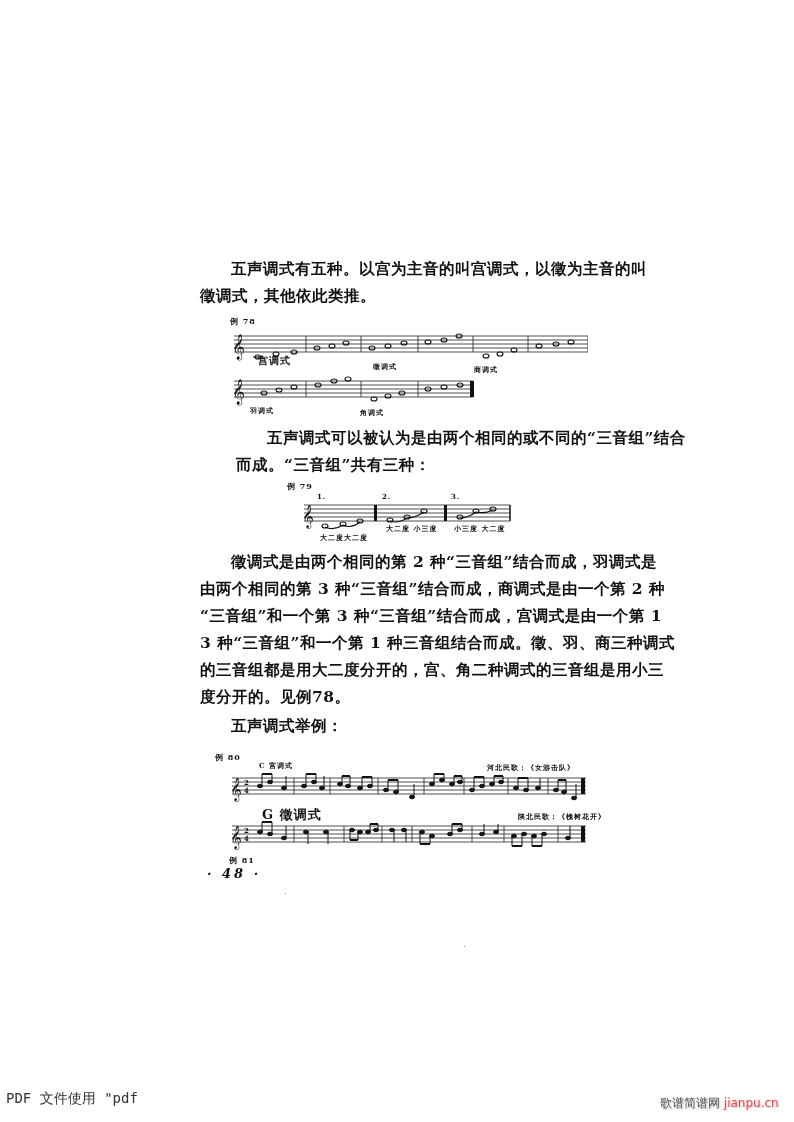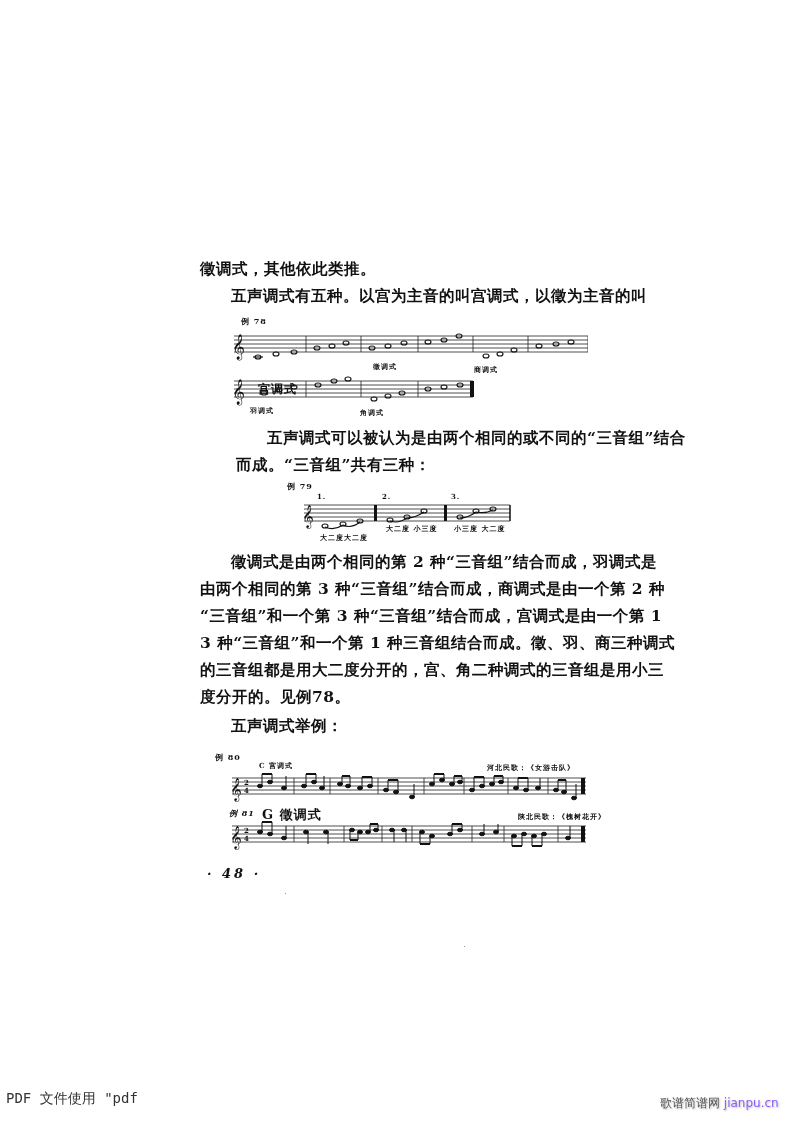--- a/index.html
+++ b/index.html
@@ -12,32 +12,32 @@
     font-size: 15.5px; line-height: 27px; font-weight: bold; letter-spacing: 0.5px;
     text-align: justify;
   }
   .para .line { display: block; white-space: nowrap; }
   .indent { padding-left: 31px; }
   .ex-label { position: absolute; font-size: 8px; font-weight: bold; letter-spacing: 1px; }
   .score { position: absolute; }
   .page-num { position: absolute; left: 207px; top: 866px; font-size: 13px; font-weight: bold; font-style: italic; letter-spacing: 3px; }
   .footer-left { position: absolute; left: 6px; top: 1090px; font-family: "DejaVu Sans Mono", "Liberation Mono", monospace; font-size: 14px; color: #333; }
   .footer-right { position: absolute; left: 660px; top: 1095px; font-family: "DejaVu Sans", sans-serif; font-size: 12px; color: #555; text-shadow: 1px 1px 2px #bbb; }
-  .footer-right .site { color: #8b5cf6; }
+  .footer-right .site { color: #ef4444; }
   .speck { position: absolute; width: 1px; height: 1px; background: #999; }
 </style>
 </head>
 <body>
 
 <div class="para" style="top:255px;">
+  <span class="line indent">五声调式有五种。以宫为主音的叫宫调式，以徵为主音的叫</span>
   <span class="line">徵调式，其他依此类推。</span>
-  <span class="line indent">五声调式有五种。以宫为主音的叫宫调式，以徵为主音的叫</span>
-</div>
-
-<div class="ex-label" style="left:241px; top:316px;">例 78</div>
+</div>
+
+<div class="ex-label" style="left:230px; top:316px;">例 78</div>
 <svg class="score" style="left:228px; top:326px;" width="360" height="90" viewBox="0 0 360 90">
   <g stroke="#222" stroke-width="0.8">
 
     <line x1="6" y1="10" x2="360" y2="10"></line>
       <line x1="6" y1="14" x2="360" y2="14"></line>
       <line x1="6" y1="18" x2="360" y2="18"></line>
       <line x1="6" y1="22" x2="360" y2="22"></line>
       <line x1="6" y1="26" x2="360" y2="26"></line>
     <line x1="78" y1="10" x2="78" y2="26"></line>
       <line x1="133" y1="10" x2="133" y2="26"></line>
@@ -87,21 +87,21 @@
       <ellipse cx="106" cy="55" rx="3" ry="2"></ellipse>
       <ellipse cx="120" cy="53" rx="3" ry="2"></ellipse>
     <ellipse cx="146" cy="73" rx="3" ry="2"></ellipse>
       <ellipse cx="160" cy="70" rx="3" ry="2"></ellipse>
       <ellipse cx="174" cy="67" rx="3" ry="2"></ellipse>
     <ellipse cx="200" cy="63" rx="3" ry="2"></ellipse>
       <ellipse cx="216" cy="61" rx="3" ry="2"></ellipse>
       <ellipse cx="232" cy="59" rx="3" ry="2"></ellipse>
   </g>
 </svg>
-<div class="ex-label" style="left:258px; top:381px; font-size:12px;font-family:Liberation Mono, monospace;">宫调式</div>
+<div class="ex-label" style="left:258px; top:354px; font-size:10px;font-family:Liberation Mono, monospace;">宫调式</div>
 <div class="ex-label" style="left:362px; top:362px; font-size:7px;padding-left:11px;">徵调式</div>
 <div class="ex-label" style="left:474px; top:365px; font-size:7px;">商调式</div>
 <div class="ex-label" style="left:250px; top:406px; font-size:7px;">羽调式</div>
 <div class="ex-label" style="left:360px; top:408px; font-size:7px;">角调式</div>
 
 <div class="para" style="top:424px;margin-left:36px;">
   <span class="line indent">五声调式可以被认为是由两个相同的或不同的“三音组”结合</span>
   <span class="line">而成。“三音组”共有三种：</span>
 </div>
 
@@ -240,21 +240,21 @@
     <ellipse cx="328" cy="18" rx="2.5" ry="1.8"></ellipse>
       <ellipse cx="336" cy="20" rx="2.5" ry="1.8"></ellipse>
       <line x1="330" y1="18" x2="330" y2="8"></line>
       <line x1="338" y1="20" x2="338" y2="8"></line>
       <line x1="330" y1="8" x2="338" y2="8" stroke-width="2"></line>
     <ellipse cx="346" cy="26" rx="2.5" ry="1.8"></ellipse>
       <line x1="348" y1="26" x2="348" y2="12"></line>
   </g>
 </svg>
 
-<div class="ex-label" style="left:229px; top:808px;font-style:italic;">例 81</div>
+<div class="ex-label" style="left:229px; top:855px;">例 81</div>
 <div class="ex-label" style="left:262px; top:806px; font-size:13px;">G 徵调式</div>
 <div class="ex-label" style="left:486px; top:812px; font-size:7px;margin-left:32px;">陕北民歌：《槐树花开》</div>
 <svg class="score" style="left:228px; top:820px;" width="360" height="32" viewBox="0 0 360 32">
   <g stroke="#222" stroke-width="0.8">
     <line x1="4" y1="6" x2="358" y2="6"></line>
       <line x1="4" y1="10" x2="358" y2="10"></line>
       <line x1="4" y1="14" x2="358" y2="14"></line>
       <line x1="4" y1="18" x2="358" y2="18"></line>
       <line x1="4" y1="22" x2="358" y2="22"></line>
     <line x1="66" y1="6" x2="66" y2="22"></line>

